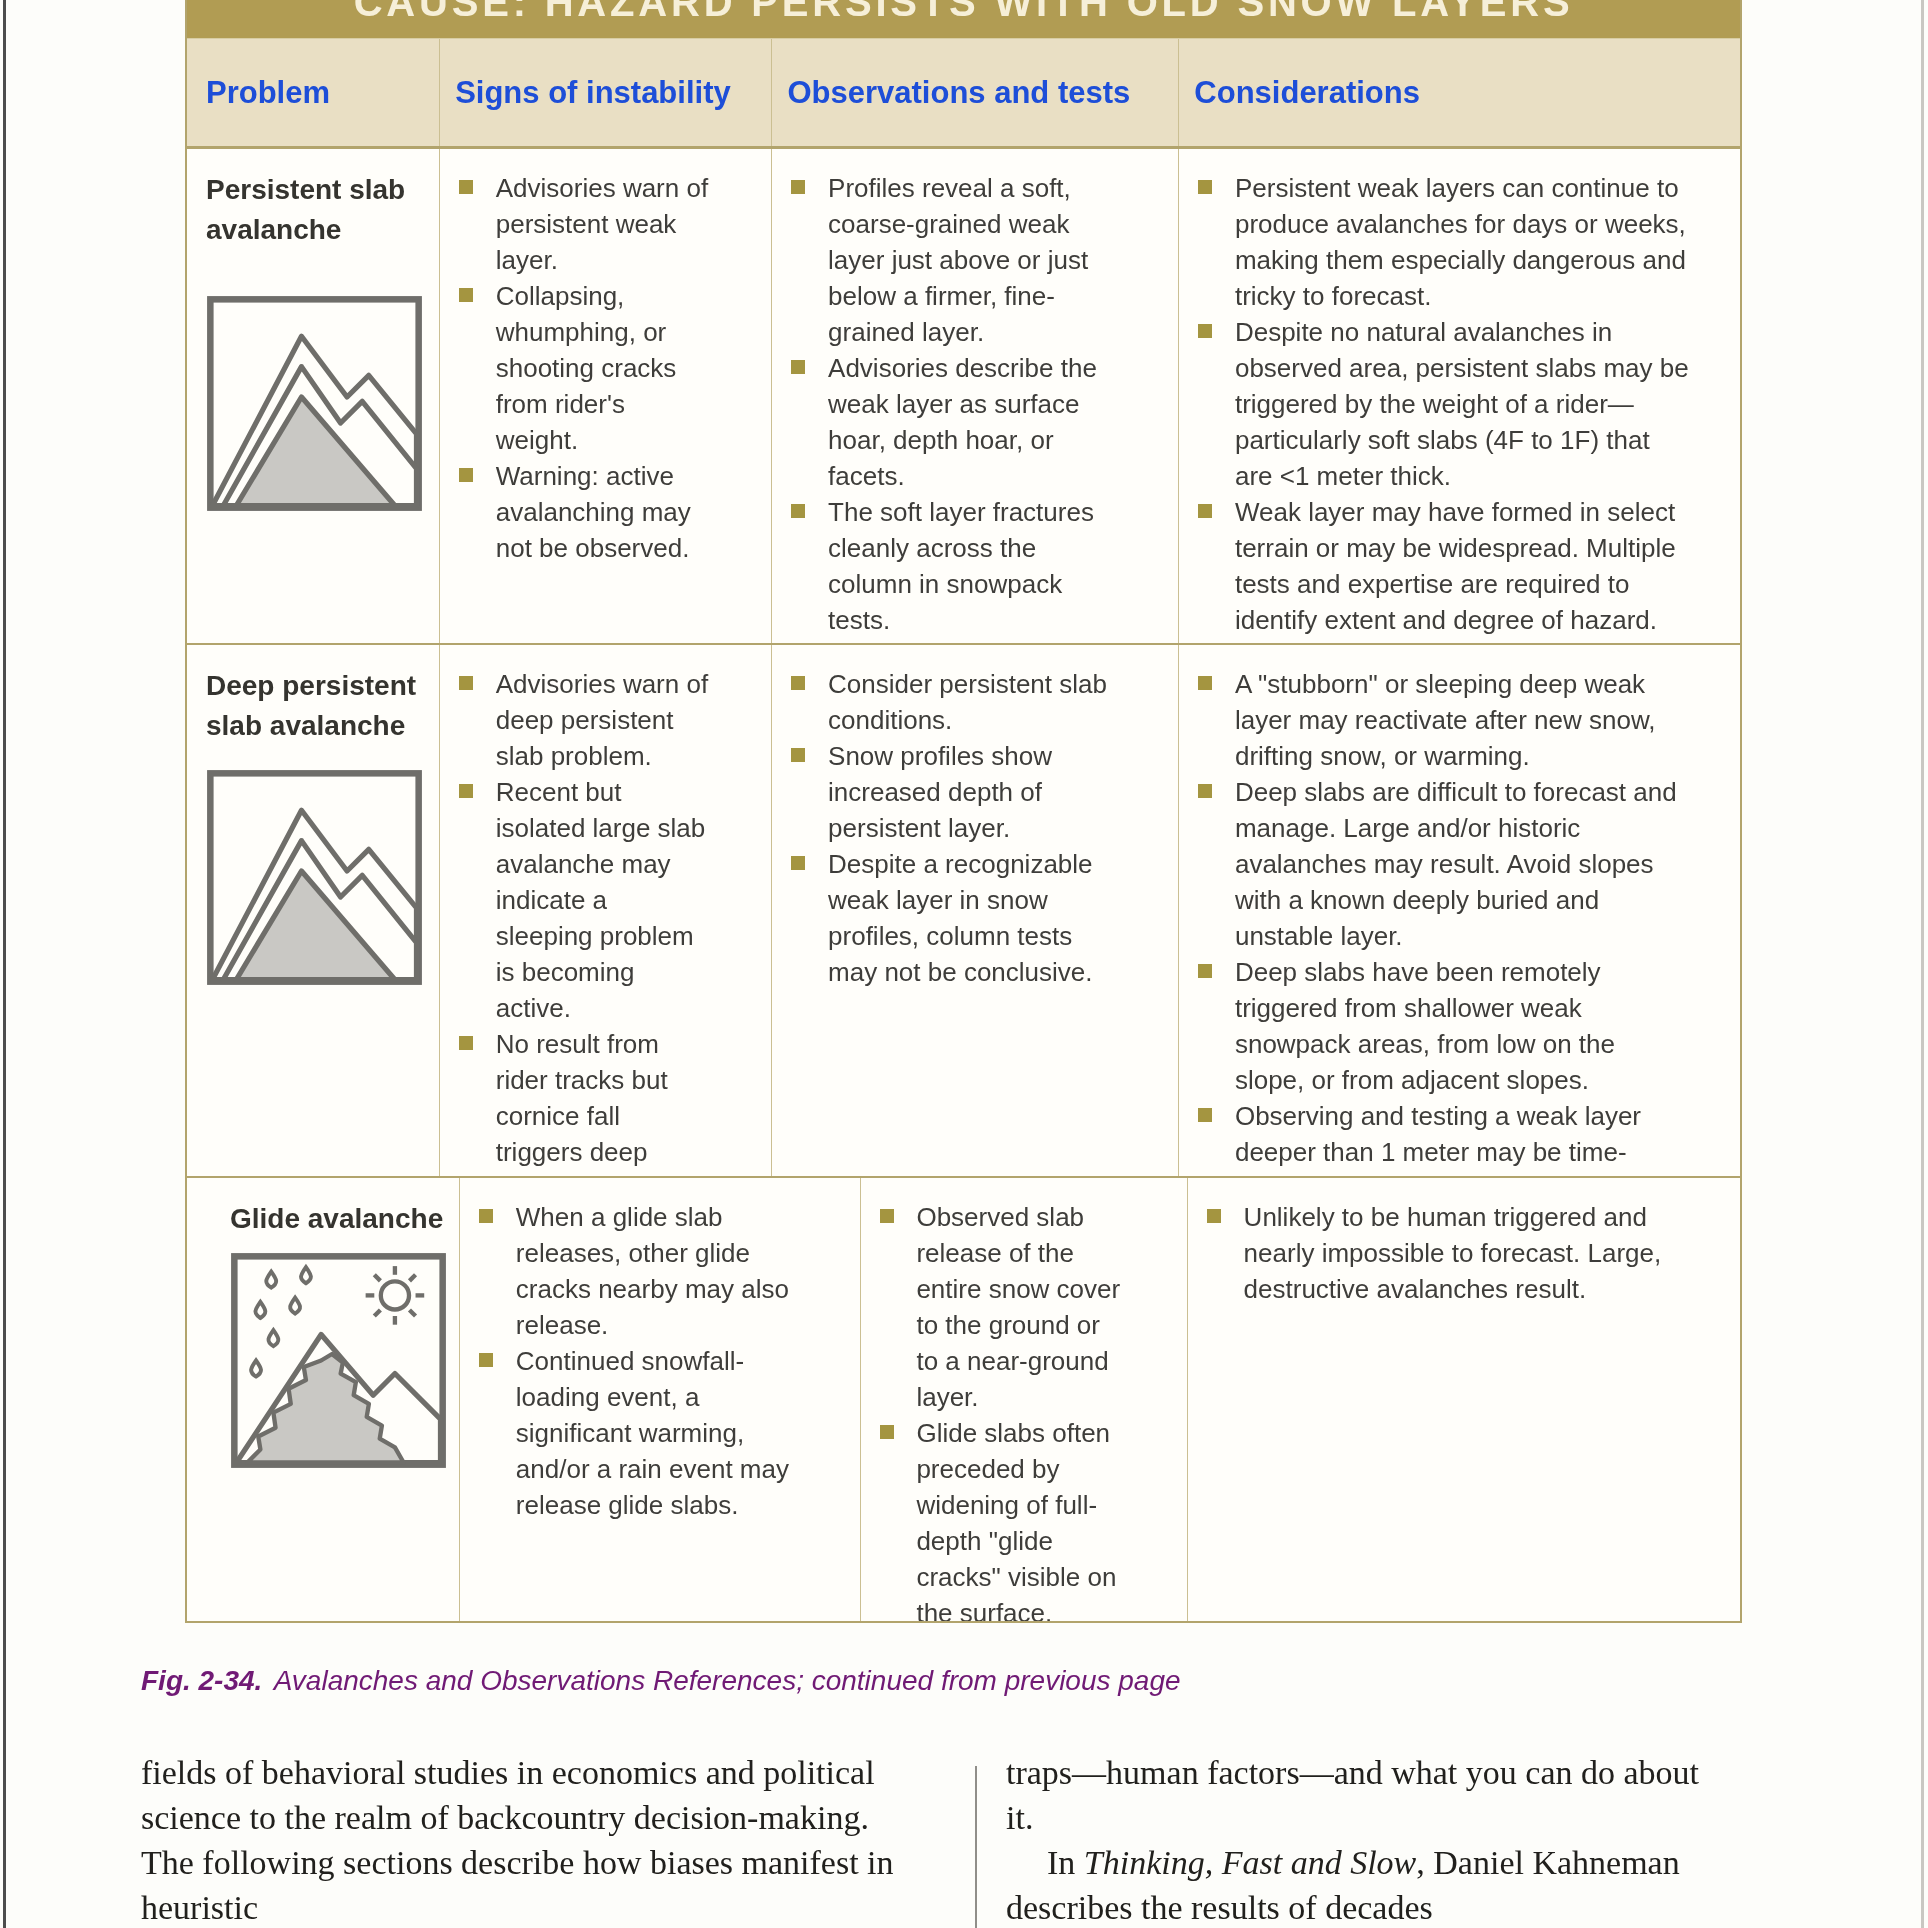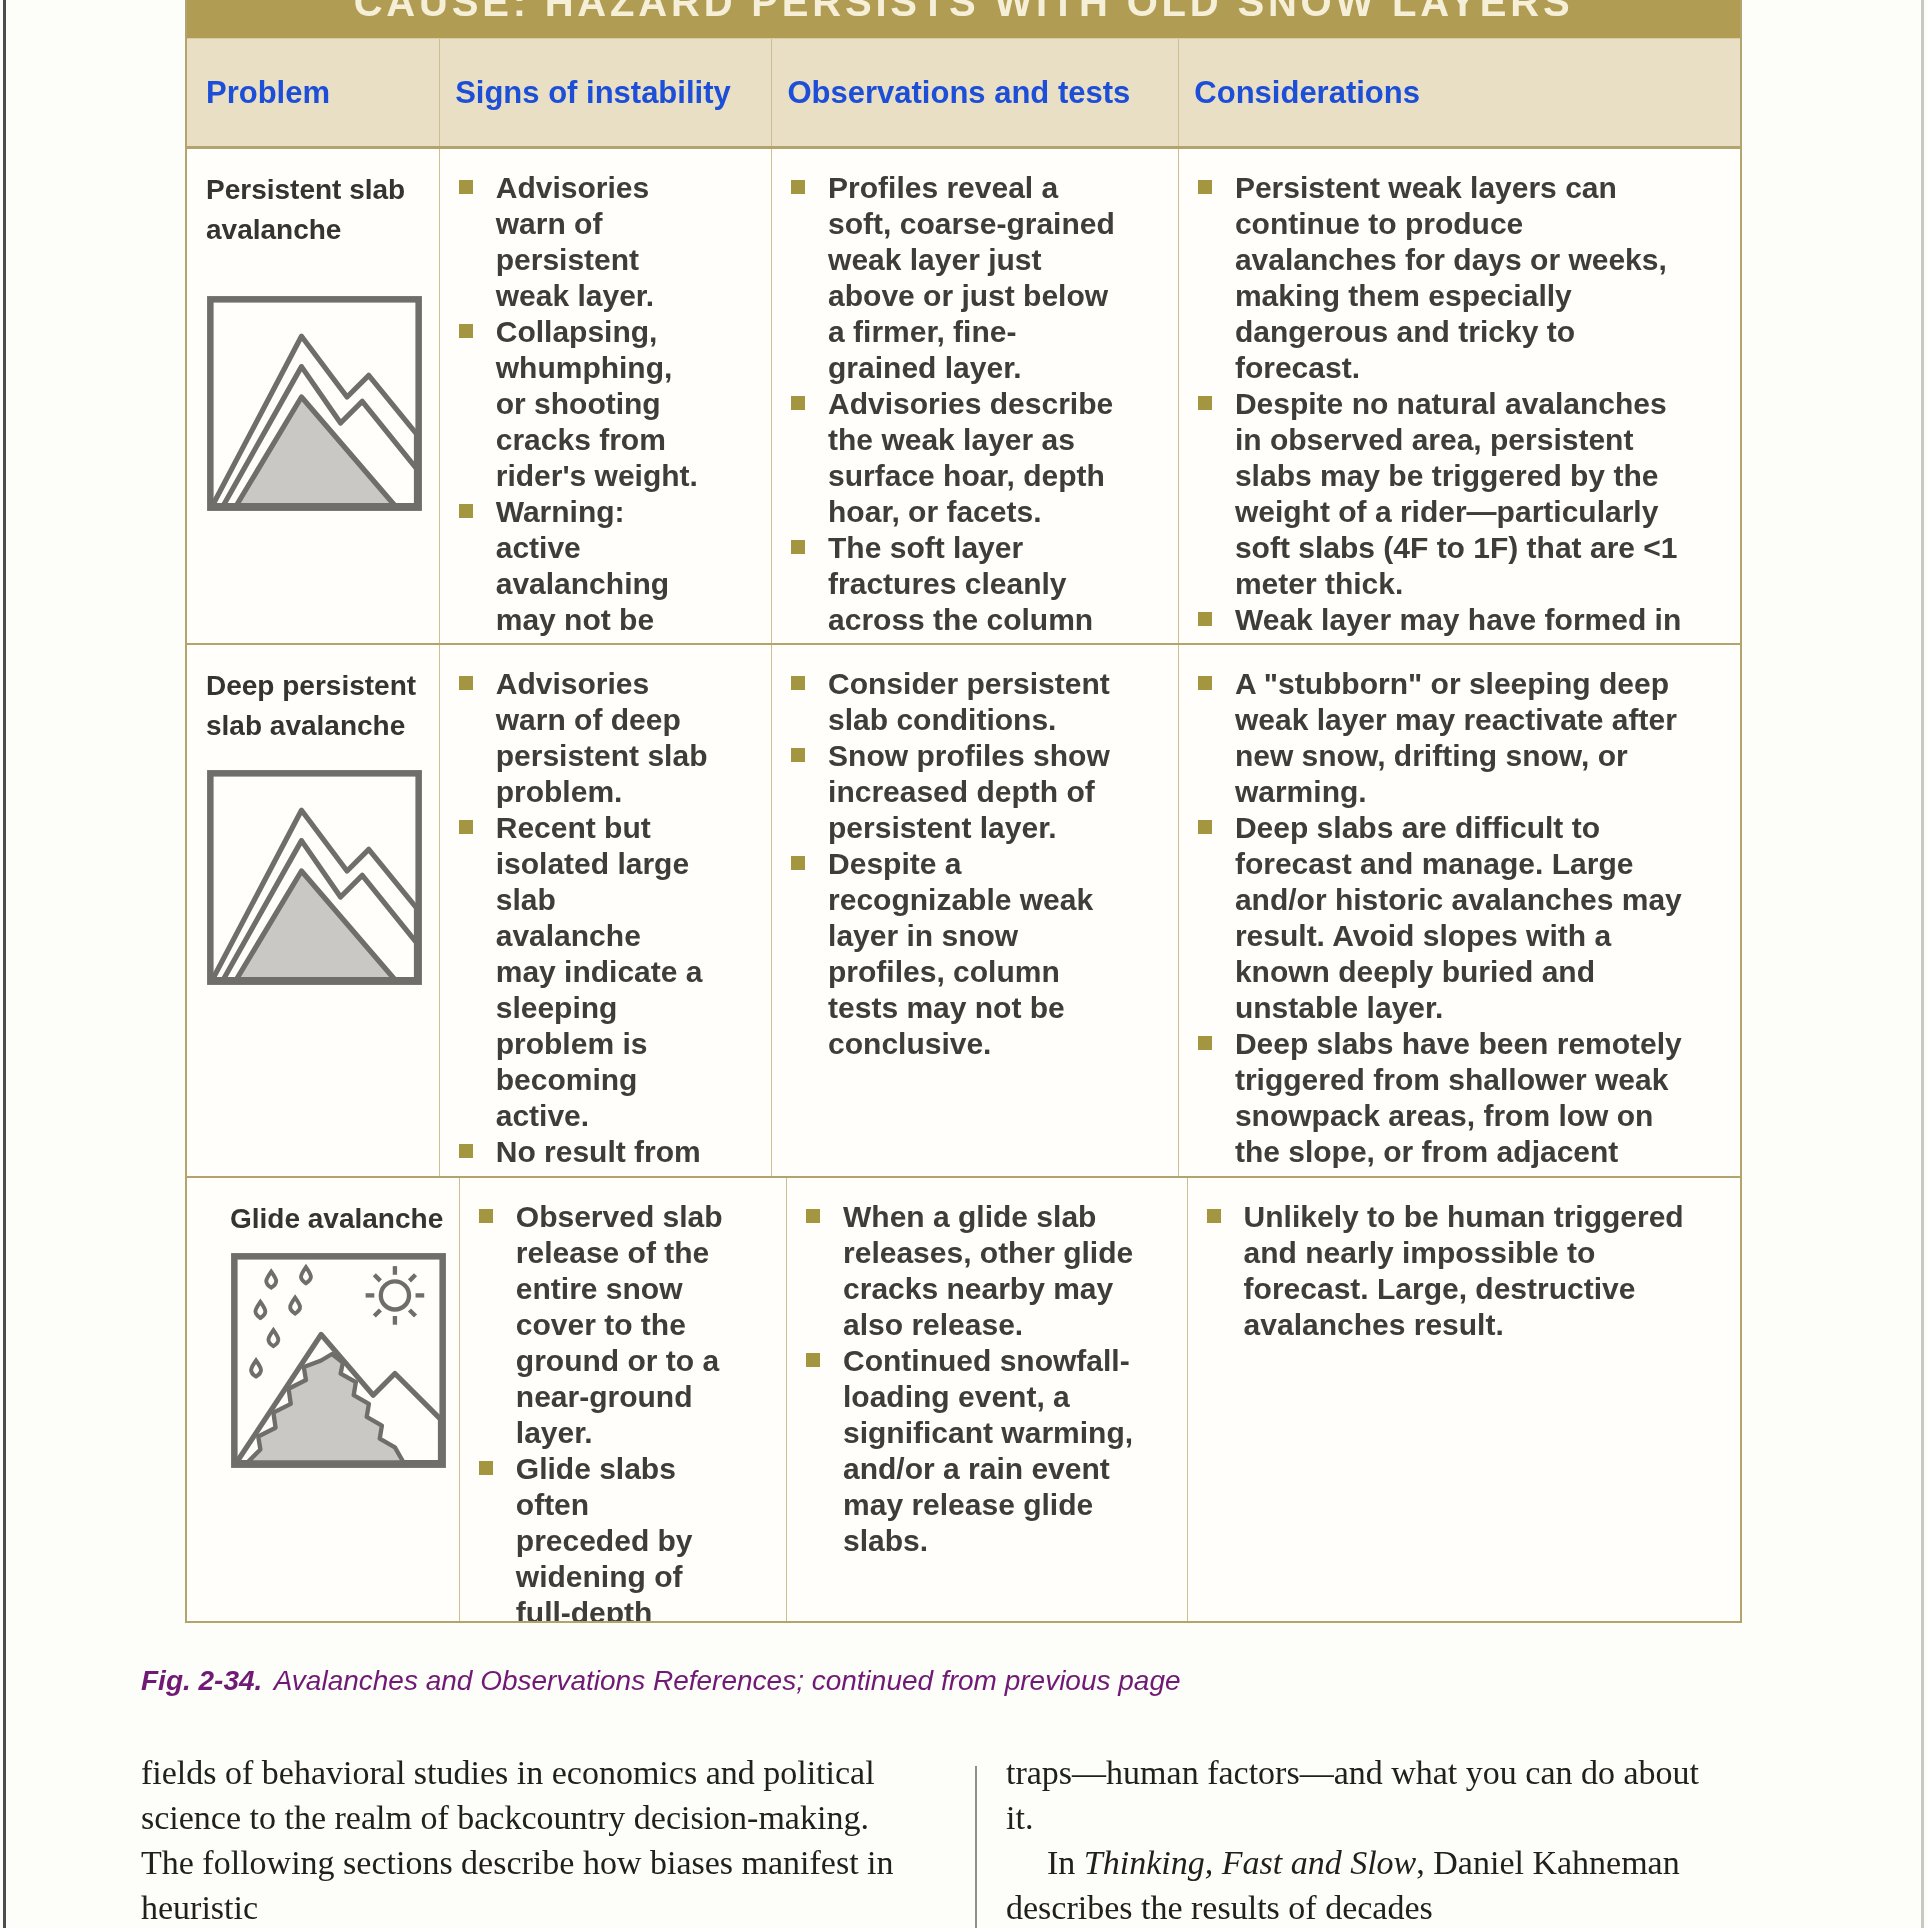--- a/index.html
+++ b/index.html
@@ -33,21 +33,21 @@
   .problem{padding-left:19px;padding-right:7.5px;}
   .plabel{font-weight:bold;font-size:28px;line-height:40px;color:#35342f;}
   .icon-box{width:217px;margin-top:45px;}
   .r1 .icon-box{margin-top:22.6px;}
   .r2 .icon-box{margin-top:13px;}
   .icon-box svg{display:block;width:100%;height:auto;}
 
   .blist{list-style:none;}
   .blist li{display:flex;align-items:flex-start;}
   .sq{flex:0 0 14px;width:14px;height:14px;background:#a49540;margin-left:19px;margin-top:10.4px;}
-  .btext{font-size:30px;line-height:36px;color:#3e3d3a;padding-left:22.6px;font-weight:bold;}
+  .btext{font-size:26px;line-height:36px;color:#3e3d3a;padding-left:22.6px;}
   .c1 .btext{max-width:235px;}
   .c2 .btext{max-width:315px;}
   .c3 .btext{max-width:478px;}
 
   .caption{position:absolute;left:141px;top:1665px;width:1507px;font-size:28px;font-style:italic;
            color:#701a75;}
   .cap-label{font-weight:bold;font-style:italic;margin-right:11.3px;}
 
   .body-left{position:absolute;left:141px;top:1750px;width:753px;
              font-family:"Liberation Serif",serif;font-size:34px;line-height:45px;color:#21201d;}
@@ -227,41 +227,41 @@
                 <line x1="66.5" y1="20" x2="62.5" y2="20"></line>
                 <line x1="69.3" y1="13.3" x2="66.5" y2="10.5"></line>
                 <line x1="76" y1="10.5" x2="76" y2="6.5"></line>
                 <line x1="82.7" y1="13.3" x2="85.5" y2="10.5"></line>
               </g>
               <polygon points="3,97 42,38 66,66 76,56 97,77 97,97" fill="#fffefa" stroke="#6f6e6a" stroke-width="2.4" stroke-linejoin="round"></polygon>
               <path d="M8,97 L14,91 L13,85 L21,81 L20,74 L28,70 L27,63 L35,59 L34,53 L42,50 L47,47 L52,51 L51,56 L58,60 L57,66 L64,70 L63,76 L70,80 L69,86 L76,90 L80,97 Z" fill="#c9c8c4" stroke="#6f6e6a" stroke-width="2" stroke-linejoin="round"></path>
             </svg>
           </div>
         </div>
+        <div class="cell c2">
+          <ul class="blist">
+            <li>
+              <span class="sq"></span>
+              <span class="btext">When a glide slab releases, other glide cracks nearby may also release.</span>
+            </li>
+            <li>
+              <span class="sq"></span>
+              <span class="btext">Continued snowfall-loading event, a significant warming, and/or a rain event may release glide slabs.</span>
+            </li>
+          </ul>
+        </div>
         <div class="cell c1">
           <ul class="blist">
             <li>
               <span class="sq"></span>
               <span class="btext">Observed slab release of the entire snow cover to the ground or to a near-ground layer.</span>
             </li>
             <li>
               <span class="sq"></span>
               <span class="btext">Glide slabs often preceded by widening of full-depth "glide cracks" visible on the surface.</span>
-            </li>
-          </ul>
-        </div>
-        <div class="cell c2">
-          <ul class="blist">
-            <li>
-              <span class="sq"></span>
-              <span class="btext">When a glide slab releases, other glide cracks nearby may also release.</span>
-            </li>
-            <li>
-              <span class="sq"></span>
-              <span class="btext">Continued snowfall-loading event, a significant warming, and/or a rain event may release glide slabs.</span>
             </li>
           </ul>
         </div>
         <div class="cell c3">
           <ul class="blist">
             <li>
               <span class="sq"></span>
               <span class="btext">Unlikely to be human triggered and nearly impossible to forecast. Large, destructive avalanches result.</span>
             </li>
           </ul>

